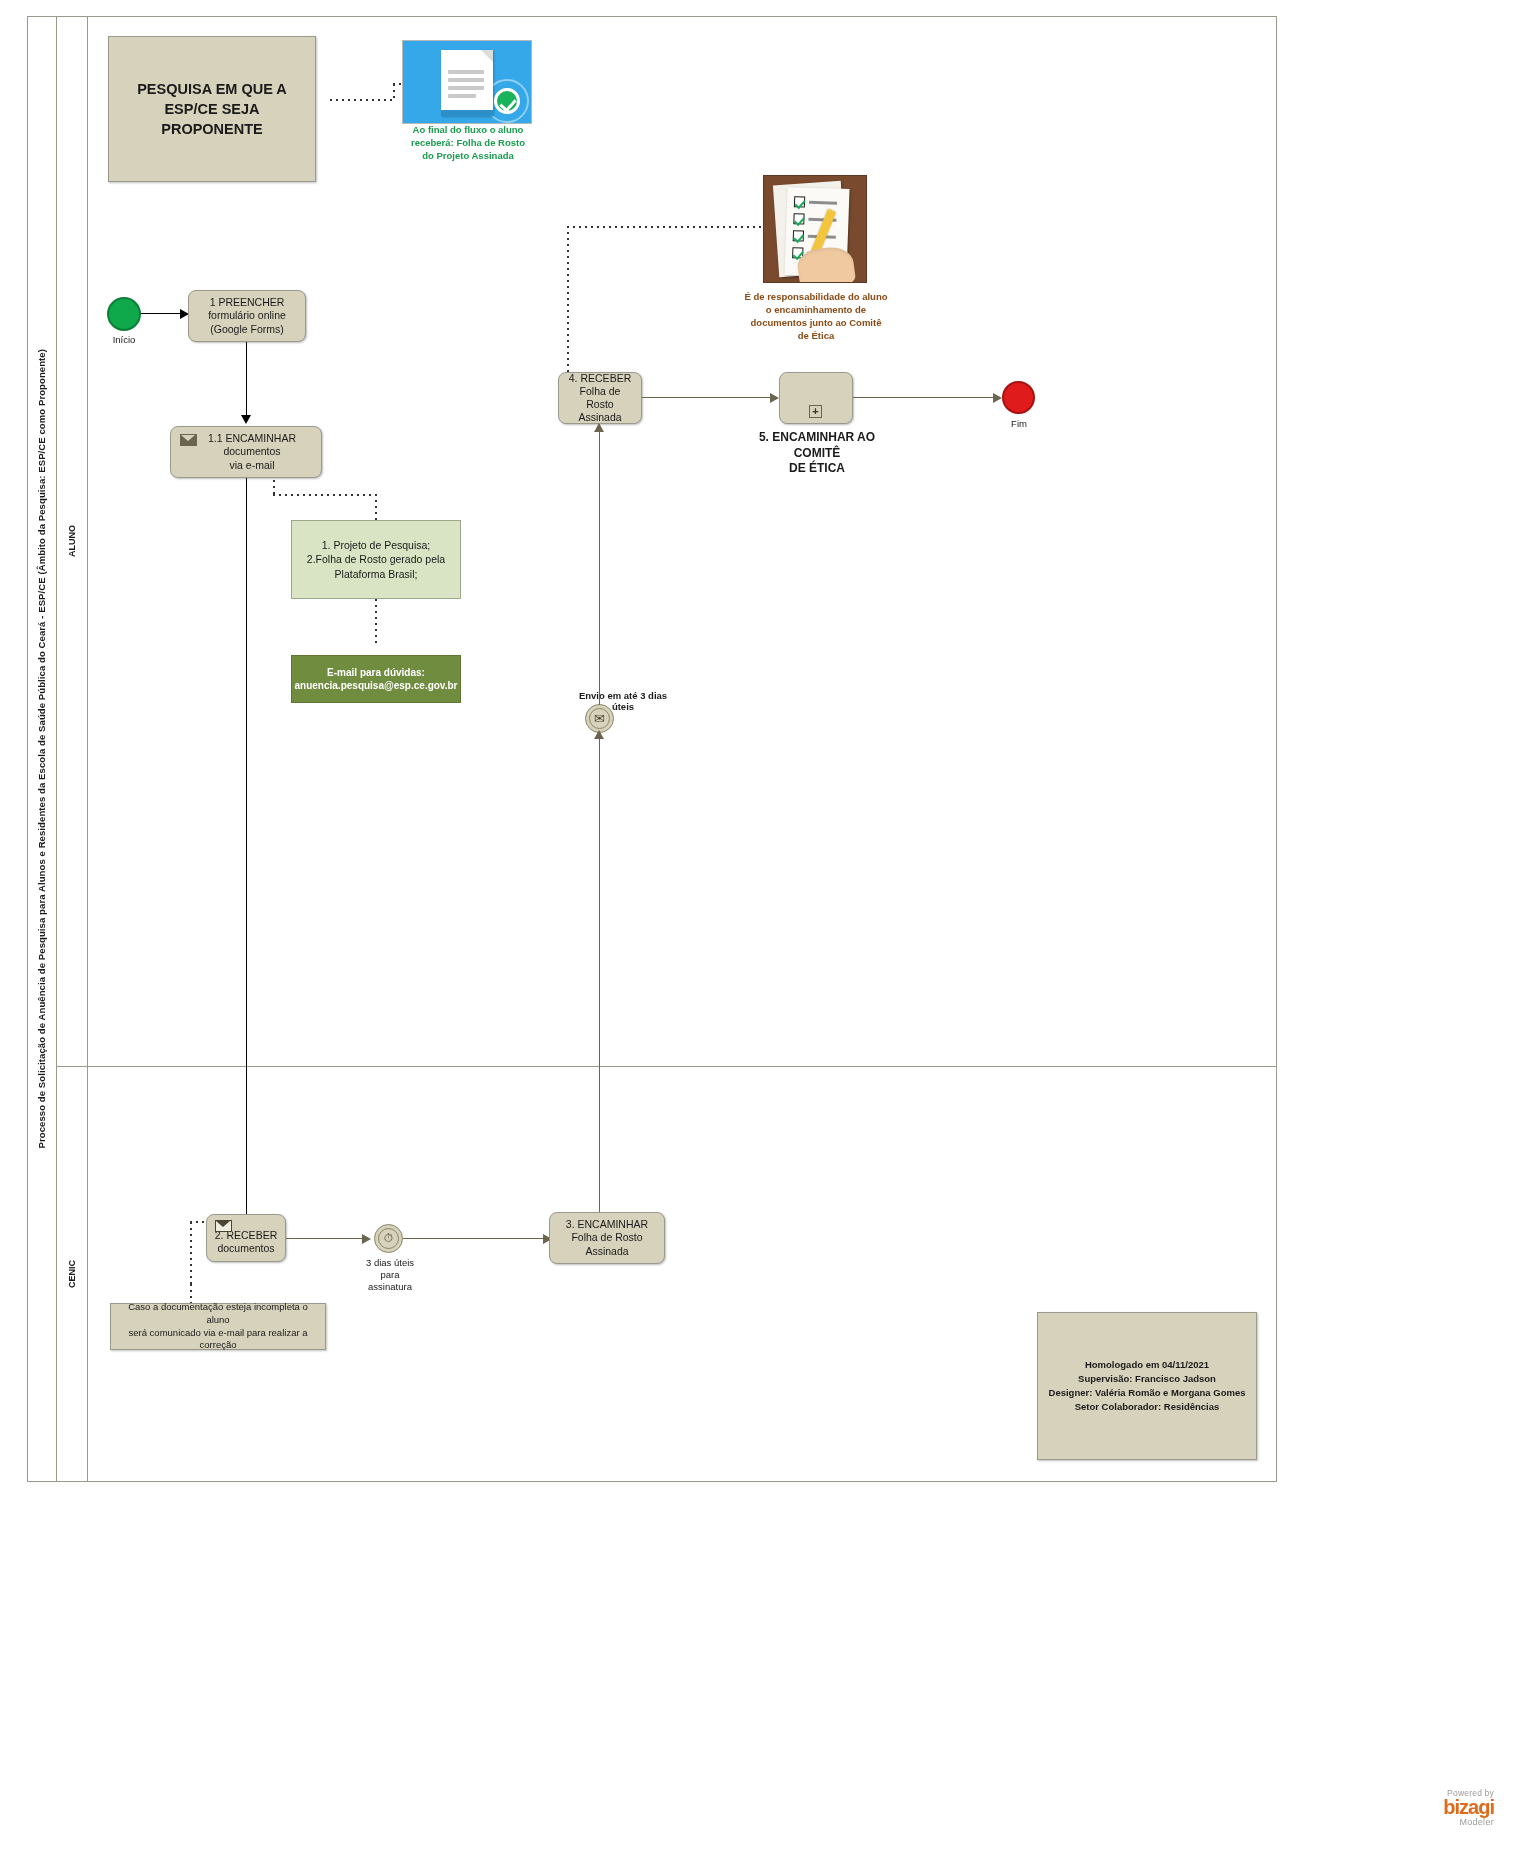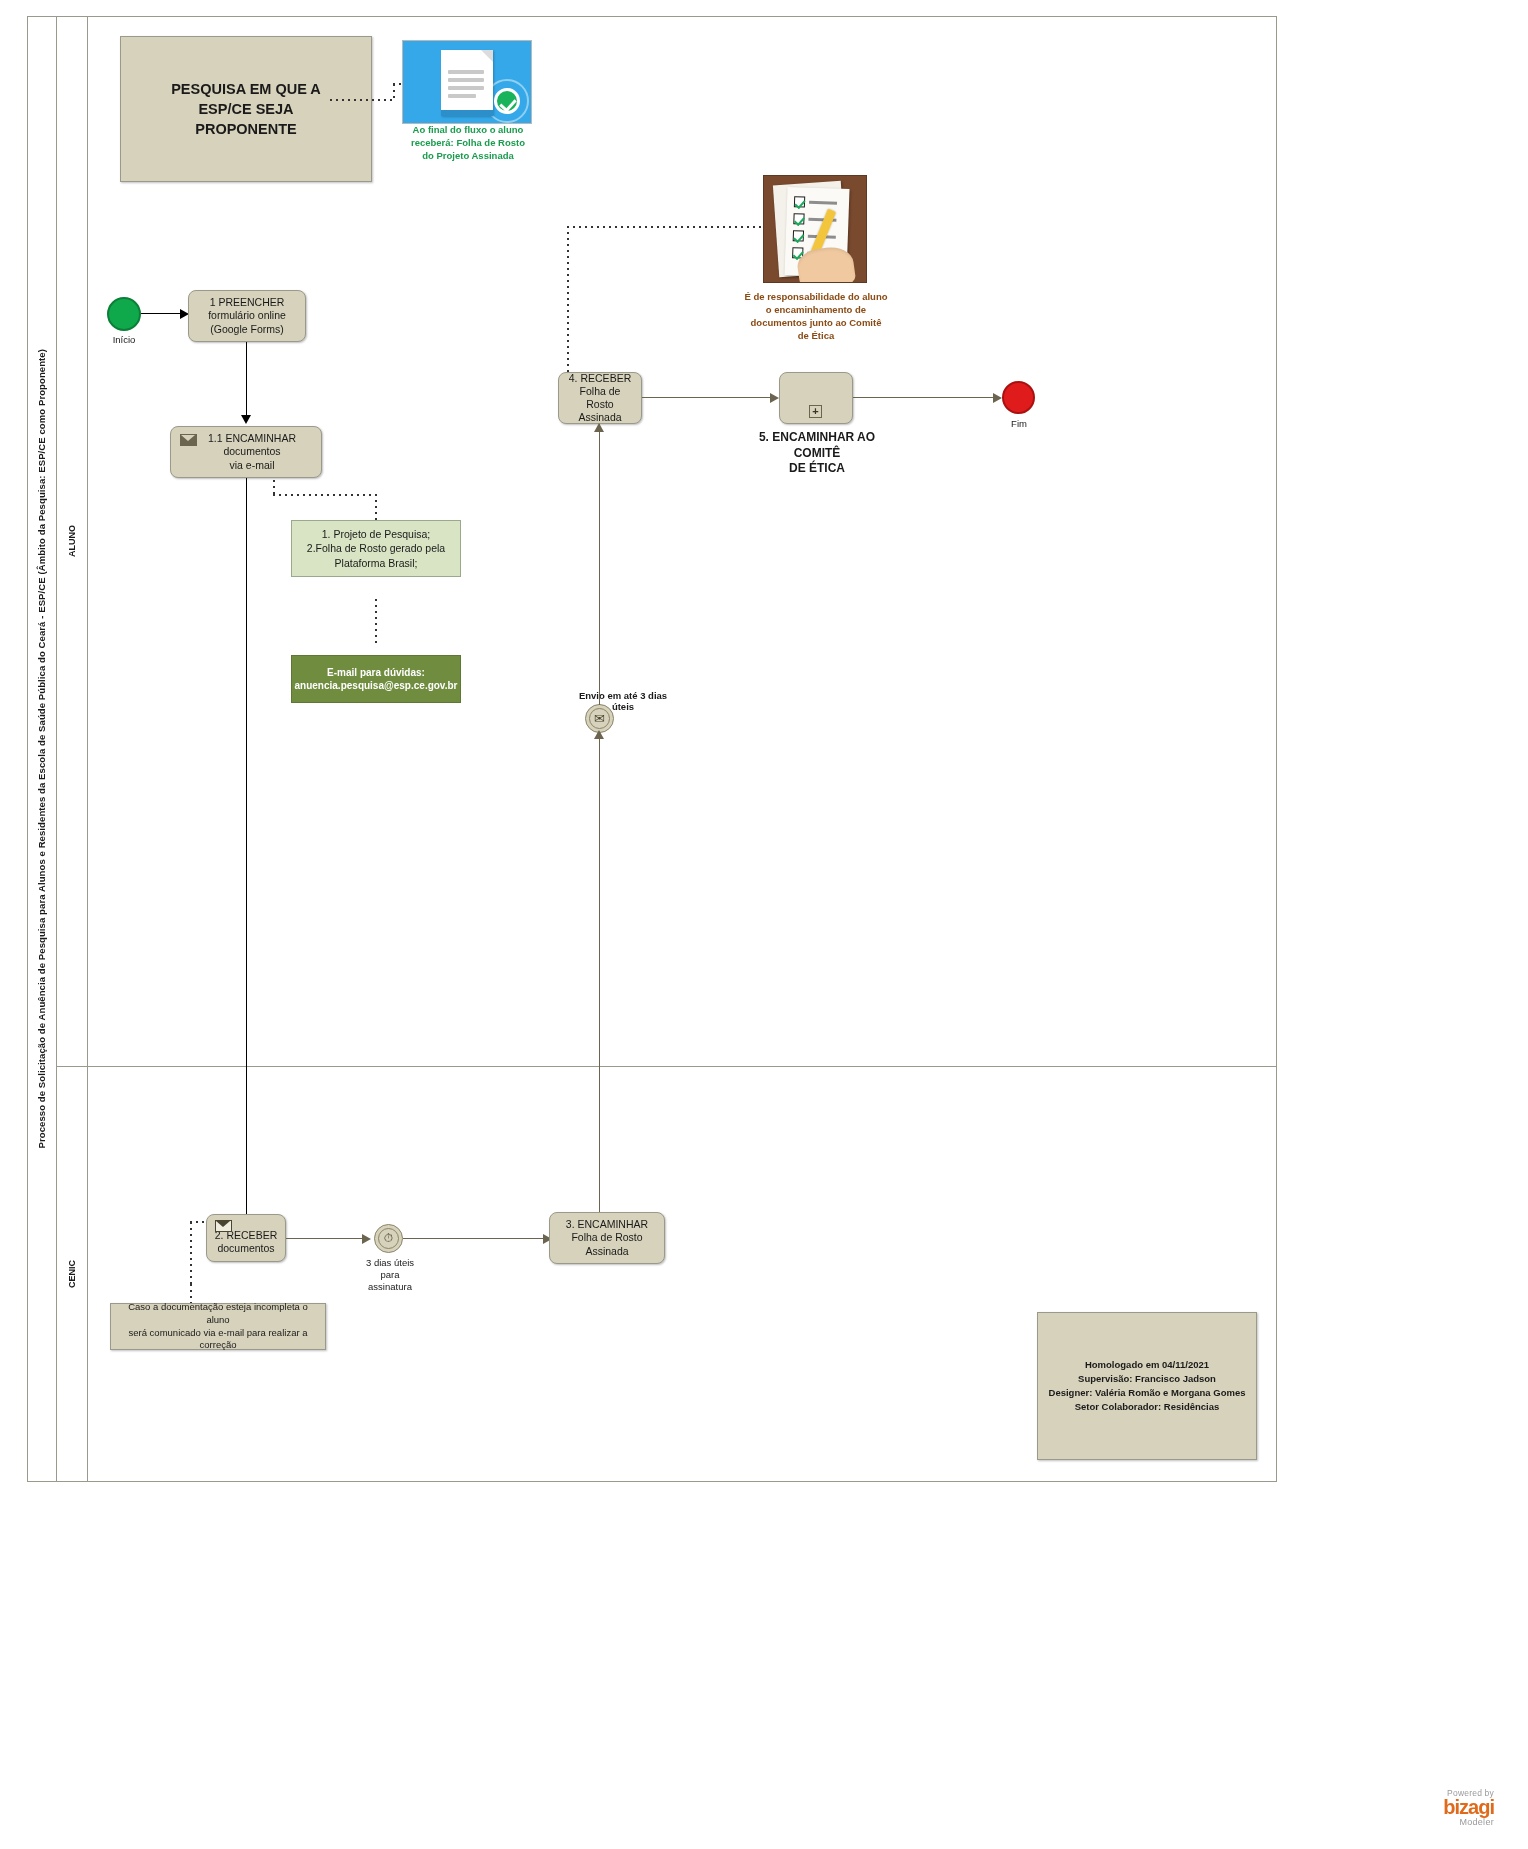--- a/index.html
+++ b/index.html
@@ -251,21 +251,21 @@
   </div>
 
   <div class="lane-label" id="lane-aluno-label">
     <span>ALUNO</span>
   </div>
   <div class="lane-label" id="lane-cenic-label">
     <span>CENIC</span>
   </div>
   <div class="lane-divider"></div>
 
-  <div class="annotation-tan" style="left:120px; top:36px; width:252px; height:146px;">
+  <div class="annotation-tan" style="left:108px; top:36px; width:208px; height:146px;">
     <div class="label" style="font-size:14.5px; font-weight:bold; line-height:1.4; white-space:pre-line;">PESQUISA EM QUE A
 ESP/CE SEJA
 PROPONENTE</div>
   </div>
 
   <div class="dot-h" style="left:330px; top:99px; width:64px;"></div>
   <div class="dot-v" style="left:393px; top:84px; height:17px;"></div>
   <div class="dot-h" style="left:393px; top:83px; width:18px;"></div>
 
   <div class="img-doc">
@@ -328,21 +328,21 @@
   </div>
   <div class="env-glyph env-filled" style="left:180px; top:434px;"></div>
 
   <div class="ln ln-v" style="left:246px; top:478px; height:742px;"></div>
   <div class="arrow arr-down" style="left:241px; top:1215px;"></div>
 
   <div class="dot-v" style="left:273px; top:480px; height:14px;"></div>
   <div class="dot-h" style="left:273px; top:494px; width:103px;"></div>
   <div class="dot-v" style="left:375px; top:494px; height:26px;"></div>
 
-  <div class="annotation-green" style="left:291px; top:520px; width:170px; height:57px;">
+  <div class="annotation-green" style="left:291px; top:520px; width:170px; height:79px;">
     <span>1. Projeto de Pesquisa;
 2.Folha de Rosto gerado pela
 Plataforma Brasil;</span>
   </div>
 
   <div class="dot-v" style="left:375px; top:599px; height:44px;"></div>
 
   <div class="annotation-darkgreen" style="left:291px; top:643px; width:170px; height:48px;">
     <span>E-mail para dúvidas:
 anuencia.pesquisa@esp.ce.gov.br</span>

